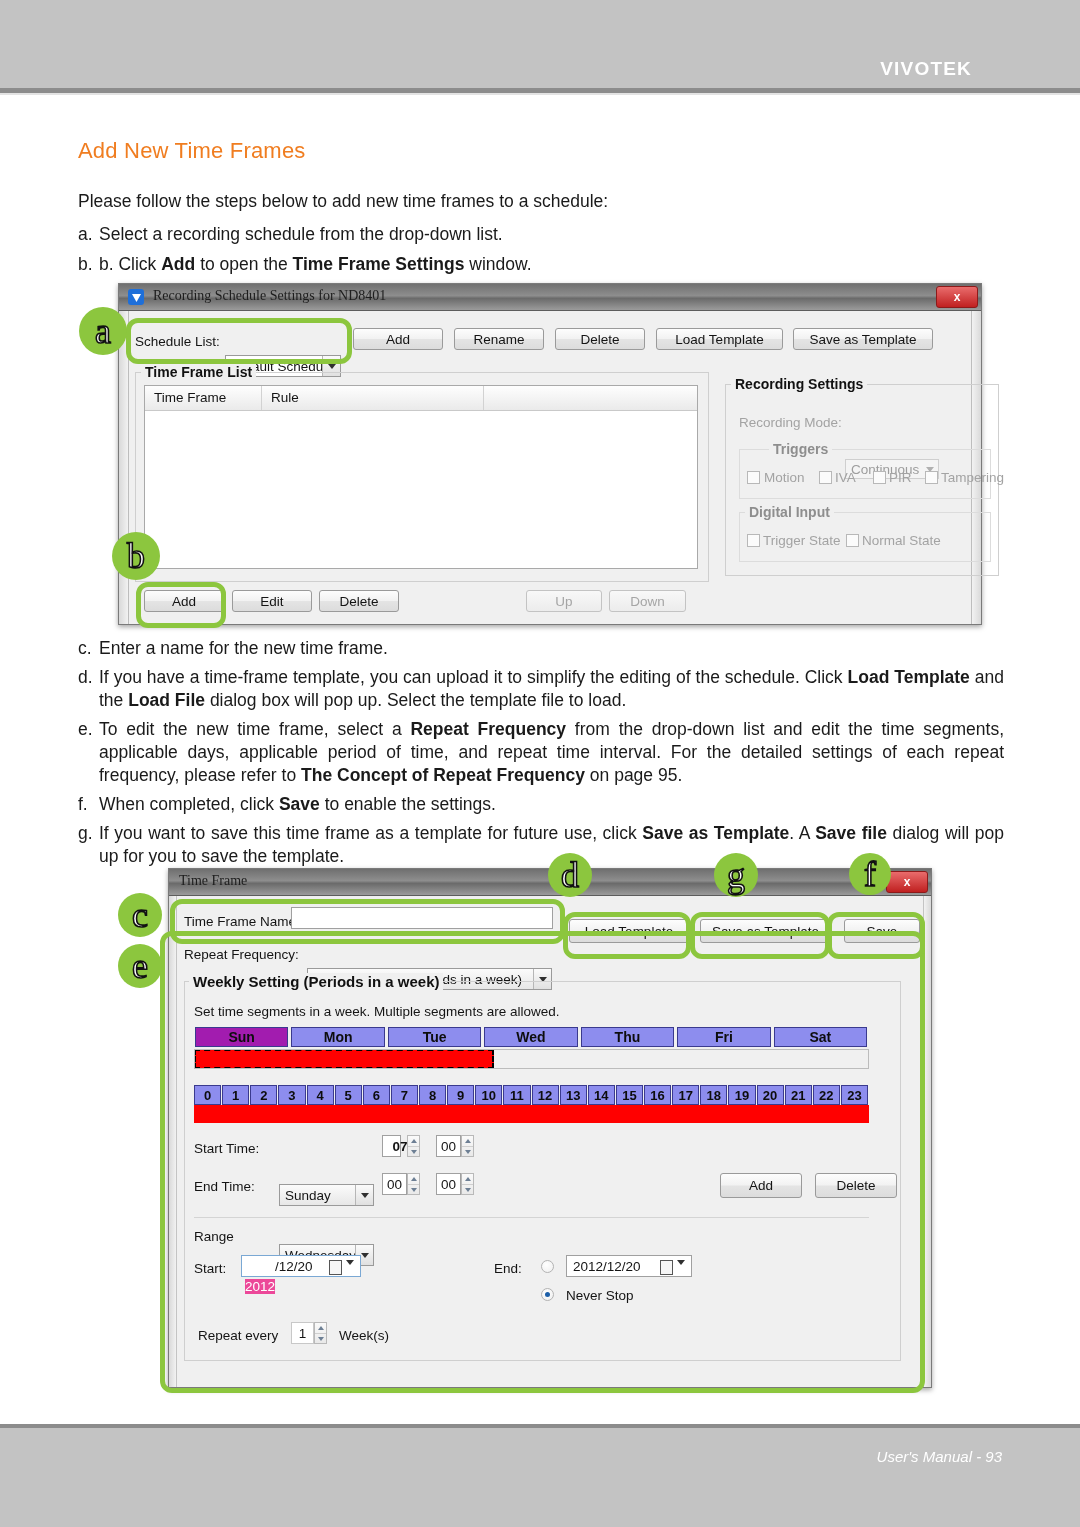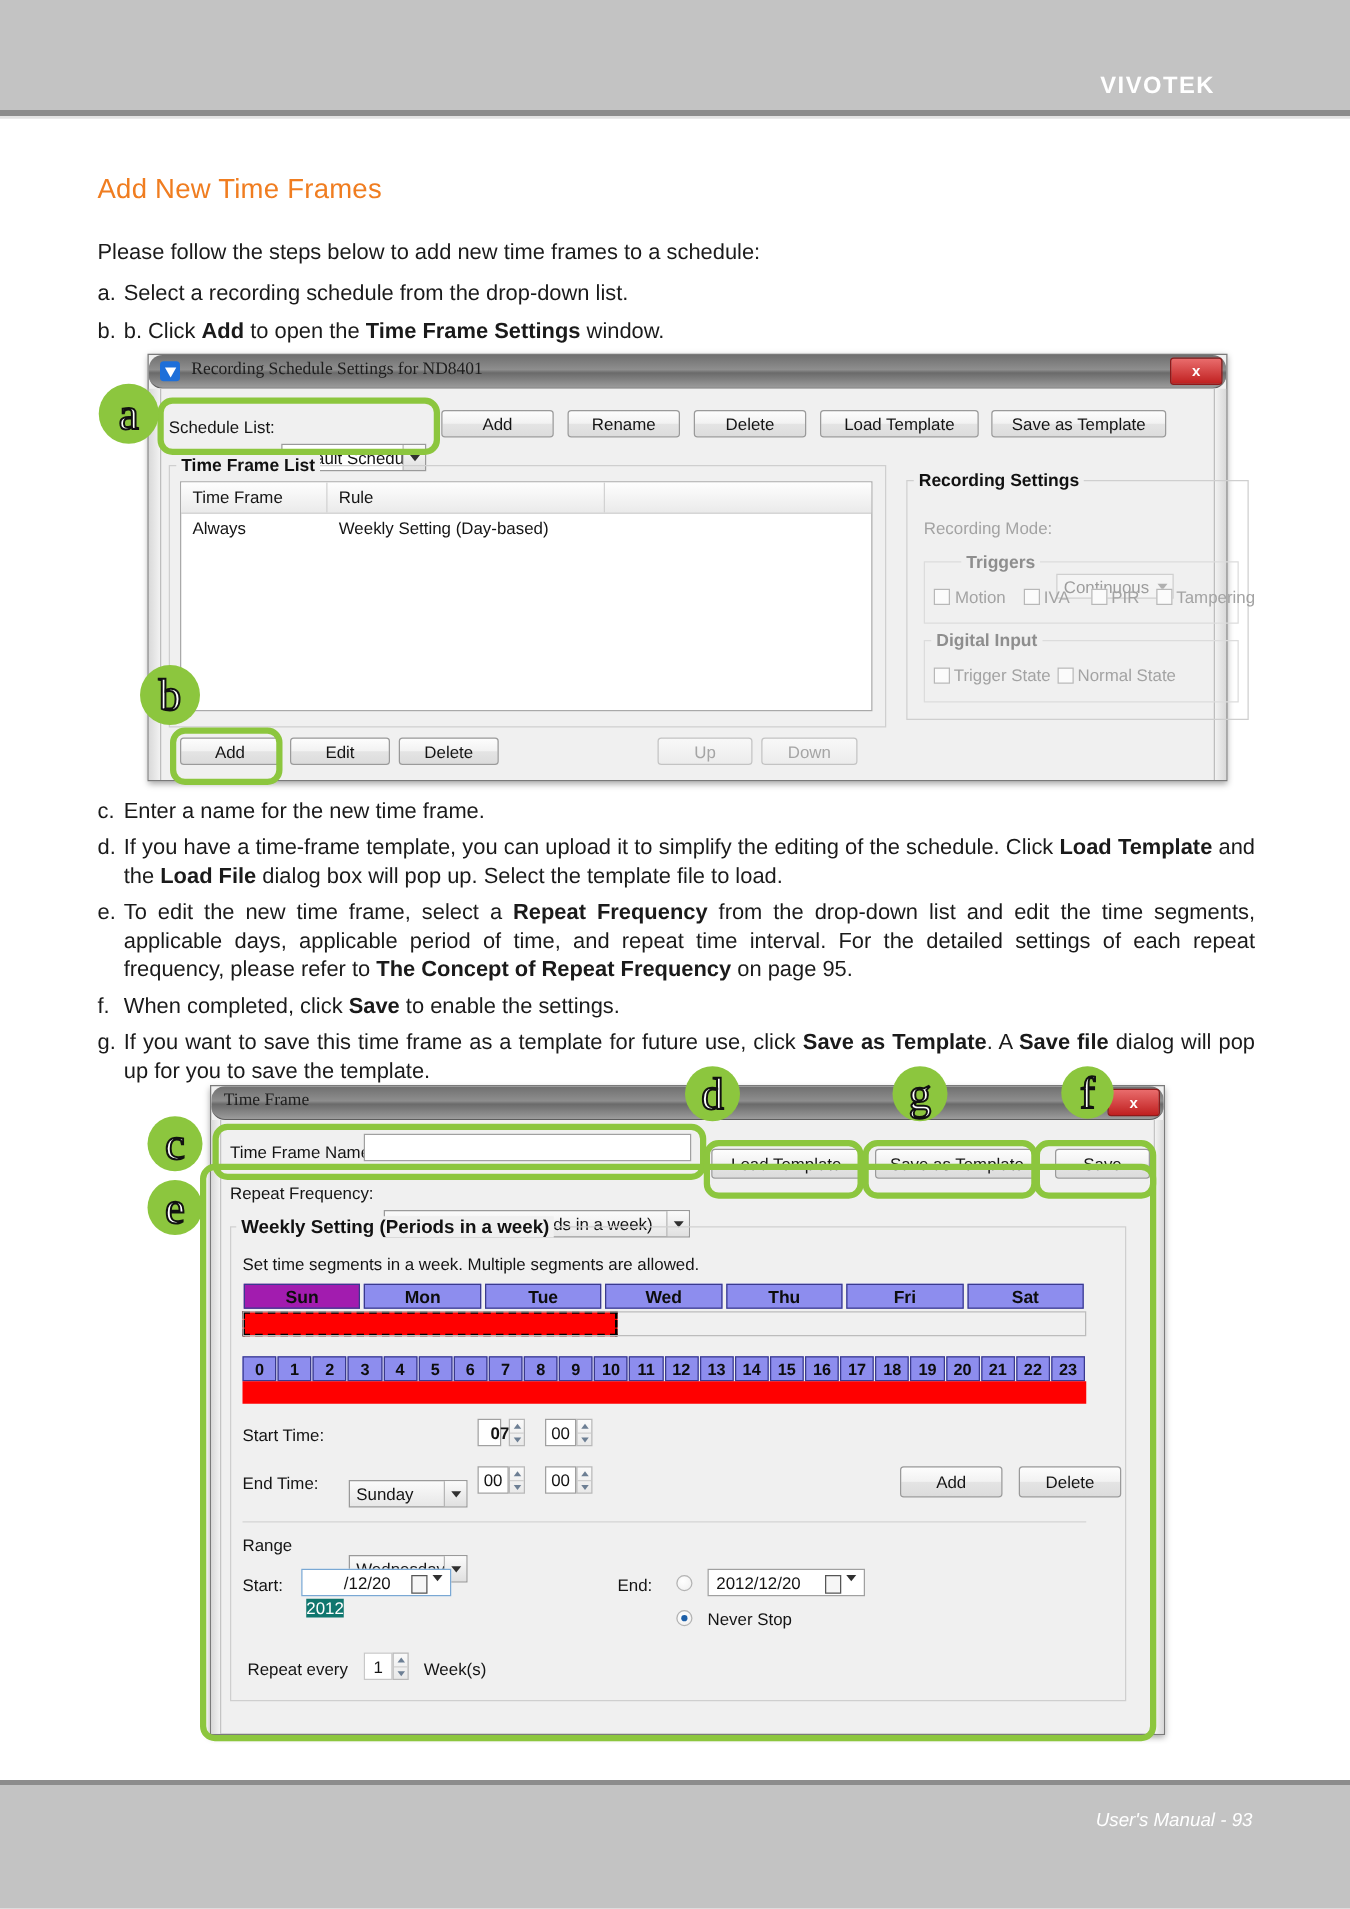--- a/index.html
+++ b/index.html
@@ -23,21 +23,21 @@
   .para{position:absolute;font-size:17.5px;color:#1a1a1a;line-height:23px;}
   .li{position:absolute;font-size:17.5px;color:#1a1a1a;line-height:23px;}
   .li .mk{position:absolute;left:0;top:0;width:20px;}
   .li .tx{display:block;margin-left:21px;}
   .just .tx{text-align:justify;}
 
   
   .win{position:absolute;background:#f0f0f0;border:1px solid #7a7a7a;
        box-shadow:0 2px 5px rgba(0,0,0,.35);}
   .titlebar{height:26px;background:linear-gradient(180deg,#6f6f6f 0%,#8e8e8e 45%,#6a6a6a 55%,#9b9b9b 100%);
-            position:relative;border-bottom:1px solid #5d5d5d;border-radius:11px;}
+            position:relative;border-bottom:1px solid #5d5d5d;}
   .titlebar .tt{position:absolute;left:34px;top:4px;font-size:14px;color:#1d1d1d;
             font-family:"Liberation Serif", serif;}
   .titlebar .tt.noicon{left:10px;}
   .winicon{position:absolute;left:9px;top:5px;width:16px;height:16px;border-radius:3px;
            background:#1e6fd9;display:flex;align-items:center;justify-content:center;}
   .winicon svg{display:block;}
   .closebtn{position:absolute;right:3px;top:2px;width:40px;height:20px;border-radius:3px;
             background:linear-gradient(180deg,#e96c6c,#c02020);border:1px solid #8d1a1a;
             color:#fff;font-size:12px;font-weight:bold;display:flex;align-items:center;justify-content:center;}
   .btn{display:inline-flex;align-items:center;justify-content:center;
@@ -169,24 +169,20 @@
   <div class="grp" style="left:16px;top:88px;width:572px;height:208px;"></div>
   <div class="grplbl" style="left:22px;top:80px;">Time Frame List</div>
 
   <div style="position:absolute;left:25px;top:101px;width:554px;height:184px;background:#fff;border:1px solid #a9a9a9;box-sizing:border-box;">
     <div style="position:absolute;left:0;top:0;width:100%;height:24px;background:linear-gradient(180deg,#fefefe,#eaeaea);border-bottom:1px solid #c9c9c9;">
       <div class="lbl" style="left:9px;top:4px;">Time Frame</div>
       <div style="position:absolute;left:116px;top:0;bottom:0;width:1px;background:#d2d2d2;"></div>
       <div class="lbl" style="left:126px;top:4px;">Rule</div>
       <div style="position:absolute;left:338px;top:0;bottom:0;width:1px;background:#d2d2d2;"></div>
     </div>
-    <div style="position:absolute;left:0;top:25px;width:100%;height:24px;">
-      <div class="lbl" style="left:9px;top:4px;">Always</div>
-      <div class="lbl" style="left:126px;top:4px;">Weekly Setting (Day-based)</div>
-    </div>
   </div>
 
   <div class="btn" style="position:absolute;left:25px;top:306px;width:80px;height:22px;">Add</div>
   <div class="btn" style="position:absolute;left:113px;top:306px;width:80px;height:22px;">Edit</div>
   <div class="btn" style="position:absolute;left:200px;top:306px;width:80px;height:22px;">Delete</div>
   <div class="btn dis" style="position:absolute;left:407px;top:306px;width:76px;height:22px;">Up</div>
   <div class="btn dis" style="position:absolute;left:490px;top:306px;width:77px;height:22px;">Down</div>
 
   <div class="grp" style="left:606px;top:100px;width:272px;height:190px;"></div>
   <div class="grplbl" style="left:612px;top:92px;">Recording Settings</div>
@@ -351,21 +347,21 @@
 
   <div class="btn" style="position:absolute;left:551px;top:304px;width:82px;height:25px;">Add</div>
   <div class="btn" style="position:absolute;left:646px;top:304px;width:82px;height:25px;">Delete</div>
 
   <div style="position:absolute;left:25px;top:348px;width:675px;height:1px;background:#d4d4d4;"></div>
 
   <div class="lbl" style="left:25px;top:360px;">Range</div>
 
   <div class="lbl" style="left:25px;top:392px;">Start:</div>
   <div class="fld" style="position:absolute;left:72px;top:386px;width:120px;height:22px;border-color:#7aa8d4;padding-left:3px;">
-    <span style="background:#0f766e;color:#fff;margin-top:41px;">2012</span>
+    <span style="background:#ec4899;color:#fff;margin-top:41px;">2012</span>
       <span>/12/20</span>
     <span style="position:absolute;right:18px;top:4px;width:11px;height:13px;border:1px solid #555;background:#f6f6f6;"></span>
     <span style="position:absolute;right:6px;top:9px;"><i class="tri"></i></span>
   </div>
 
   <div class="lbl" style="left:325px;top:392px;">End:</div>
   <div class="radio" style="left:372px;top:391px;"></div>
   <div class="fld" style="position:absolute;left:397px;top:386px;width:126px;height:22px;padding-left:6px;">
     <span>2012/12/20</span>
     <span style="position:absolute;right:18px;top:4px;width:11px;height:13px;border:1px solid #555;background:#f6f6f6;"></span>

